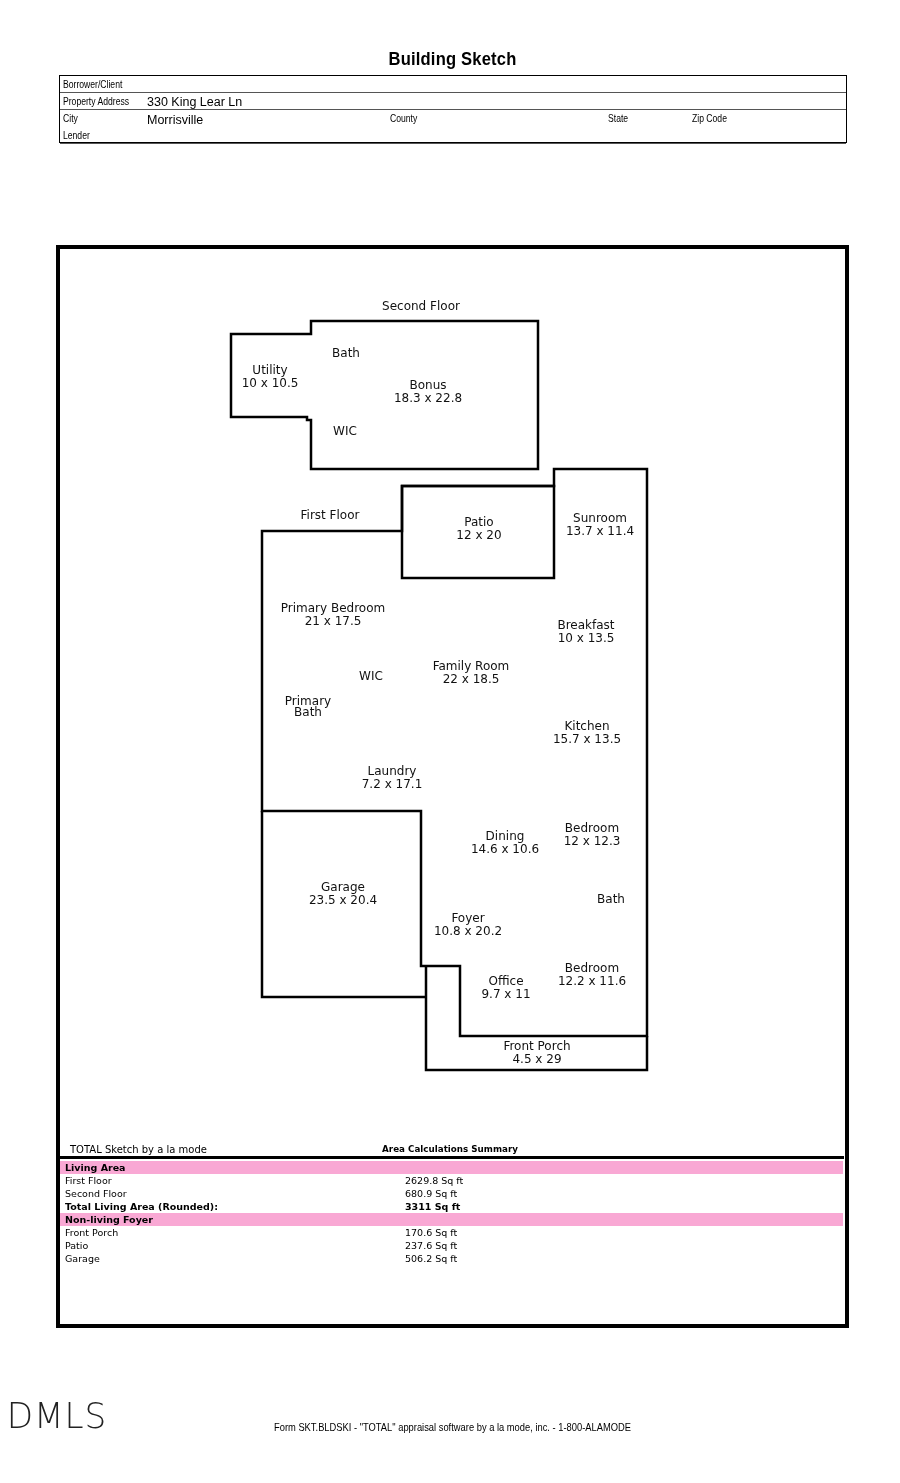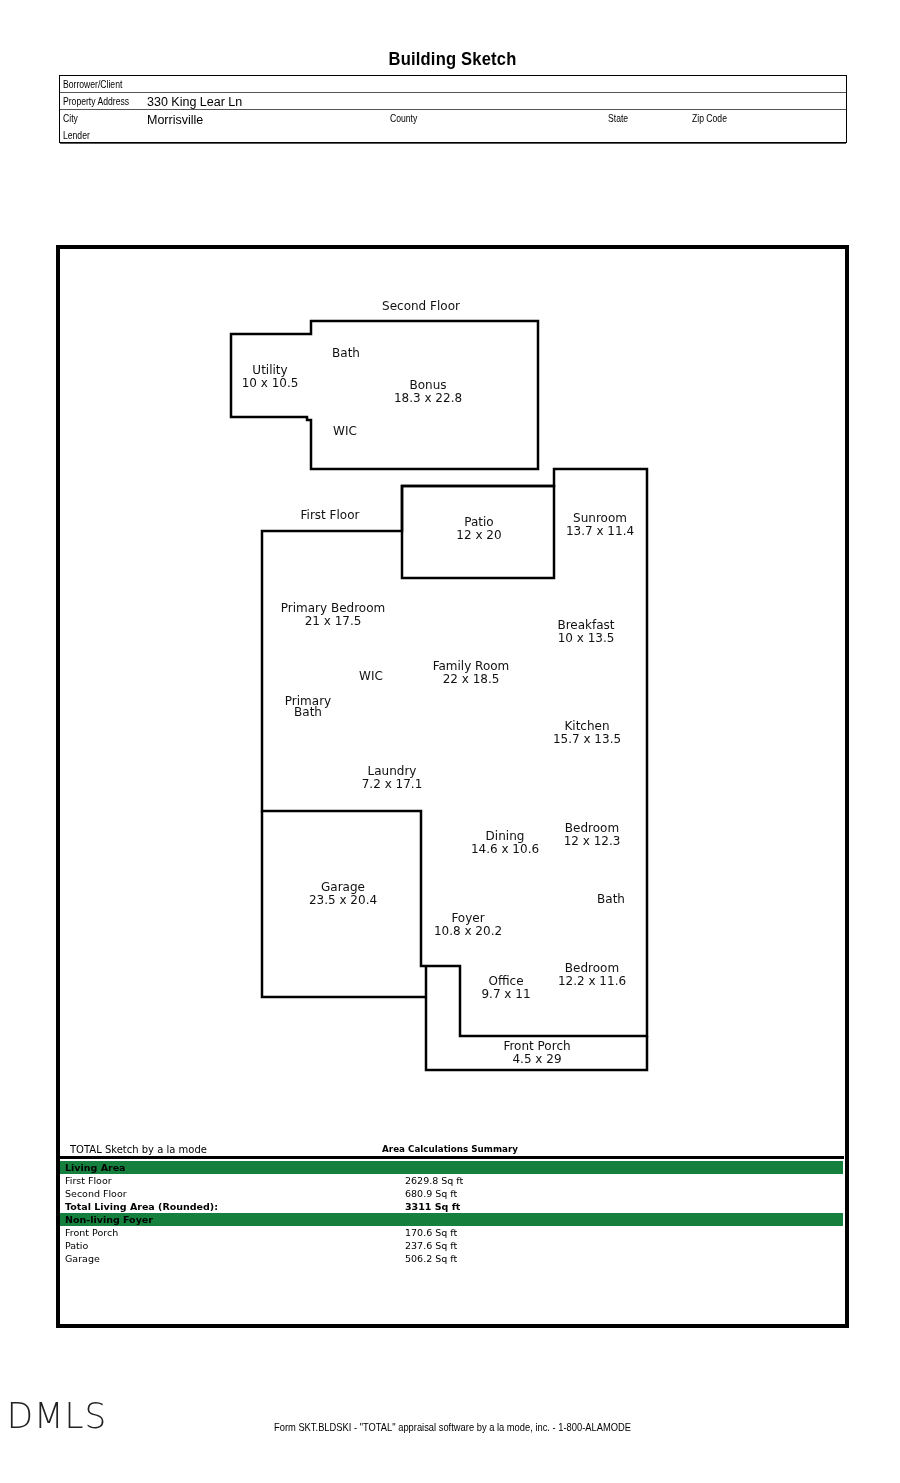--- a/index.html
+++ b/index.html
@@ -11,21 +11,21 @@
   .hdr-lbl { position:absolute; left:3px; top:2px; font-size:10.5px; transform:scaleX(0.82); transform-origin:left center; white-space:nowrap; }
   .hdr-val { position:absolute; left:87px; top:2px; font-size:12.5px; white-space:nowrap; }
   .frame { position:absolute; left:56px; top:245px; width:785px; height:1075px; border:4px solid #000; }
   .plan { position:absolute; left:0; top:0; }
   .rlabel { position:absolute; font-family:"DejaVu Sans", sans-serif; font-size:12px; line-height:12.5px; text-align:center; white-space:nowrap; transform:translateX(-50%); color:#111; }
   .small-credit { position:absolute; left:70px; top:1144px; font-size:10px; font-family:"DejaVu Sans", sans-serif; }
   .sum-title { position:absolute; left:300px; width:300px; top:1143px; text-align:center; font-size:9.5px; font-weight:bold; font-family:"DejaVu Sans", sans-serif; transform:scaleX(0.92); }
   .sep { position:absolute; left:58px; top:1156px; width:786px; height:3px; background:#000; }
   .sum { position:absolute; left:60px; top:1161px; width:783px; font-family:"DejaVu Sans", sans-serif; font-size:9.5px; }
   .srow { height:13px; line-height:13px; position:relative; }
-  .srow.section { background:#15803d; font-weight:bold; }
+  .srow.section { background:#f9a8d4; font-weight:bold; }
   .srow .n { position:absolute; left:5px; }
   .srow .v { position:absolute; left:345px; width:108px; text-align:left; }
   .srow.bold { font-weight:bold; }
   .srow.bold .v { width:90px; }
   .footer { position:absolute; left:0; width:905px; top:1421px; text-align:center; font-size:11px; transform:scaleX(0.85); font-family:"Liberation Sans", sans-serif; }
   .logo { position:absolute; left:4px; top:1395px; font-family:"DejaVu Sans", sans-serif; font-weight:100; font-size:36px; letter-spacing:1px; color:#222; transform:scaleX(0.95); -webkit-text-stroke:0; }
 </style>
 </head>
 <body>
 

